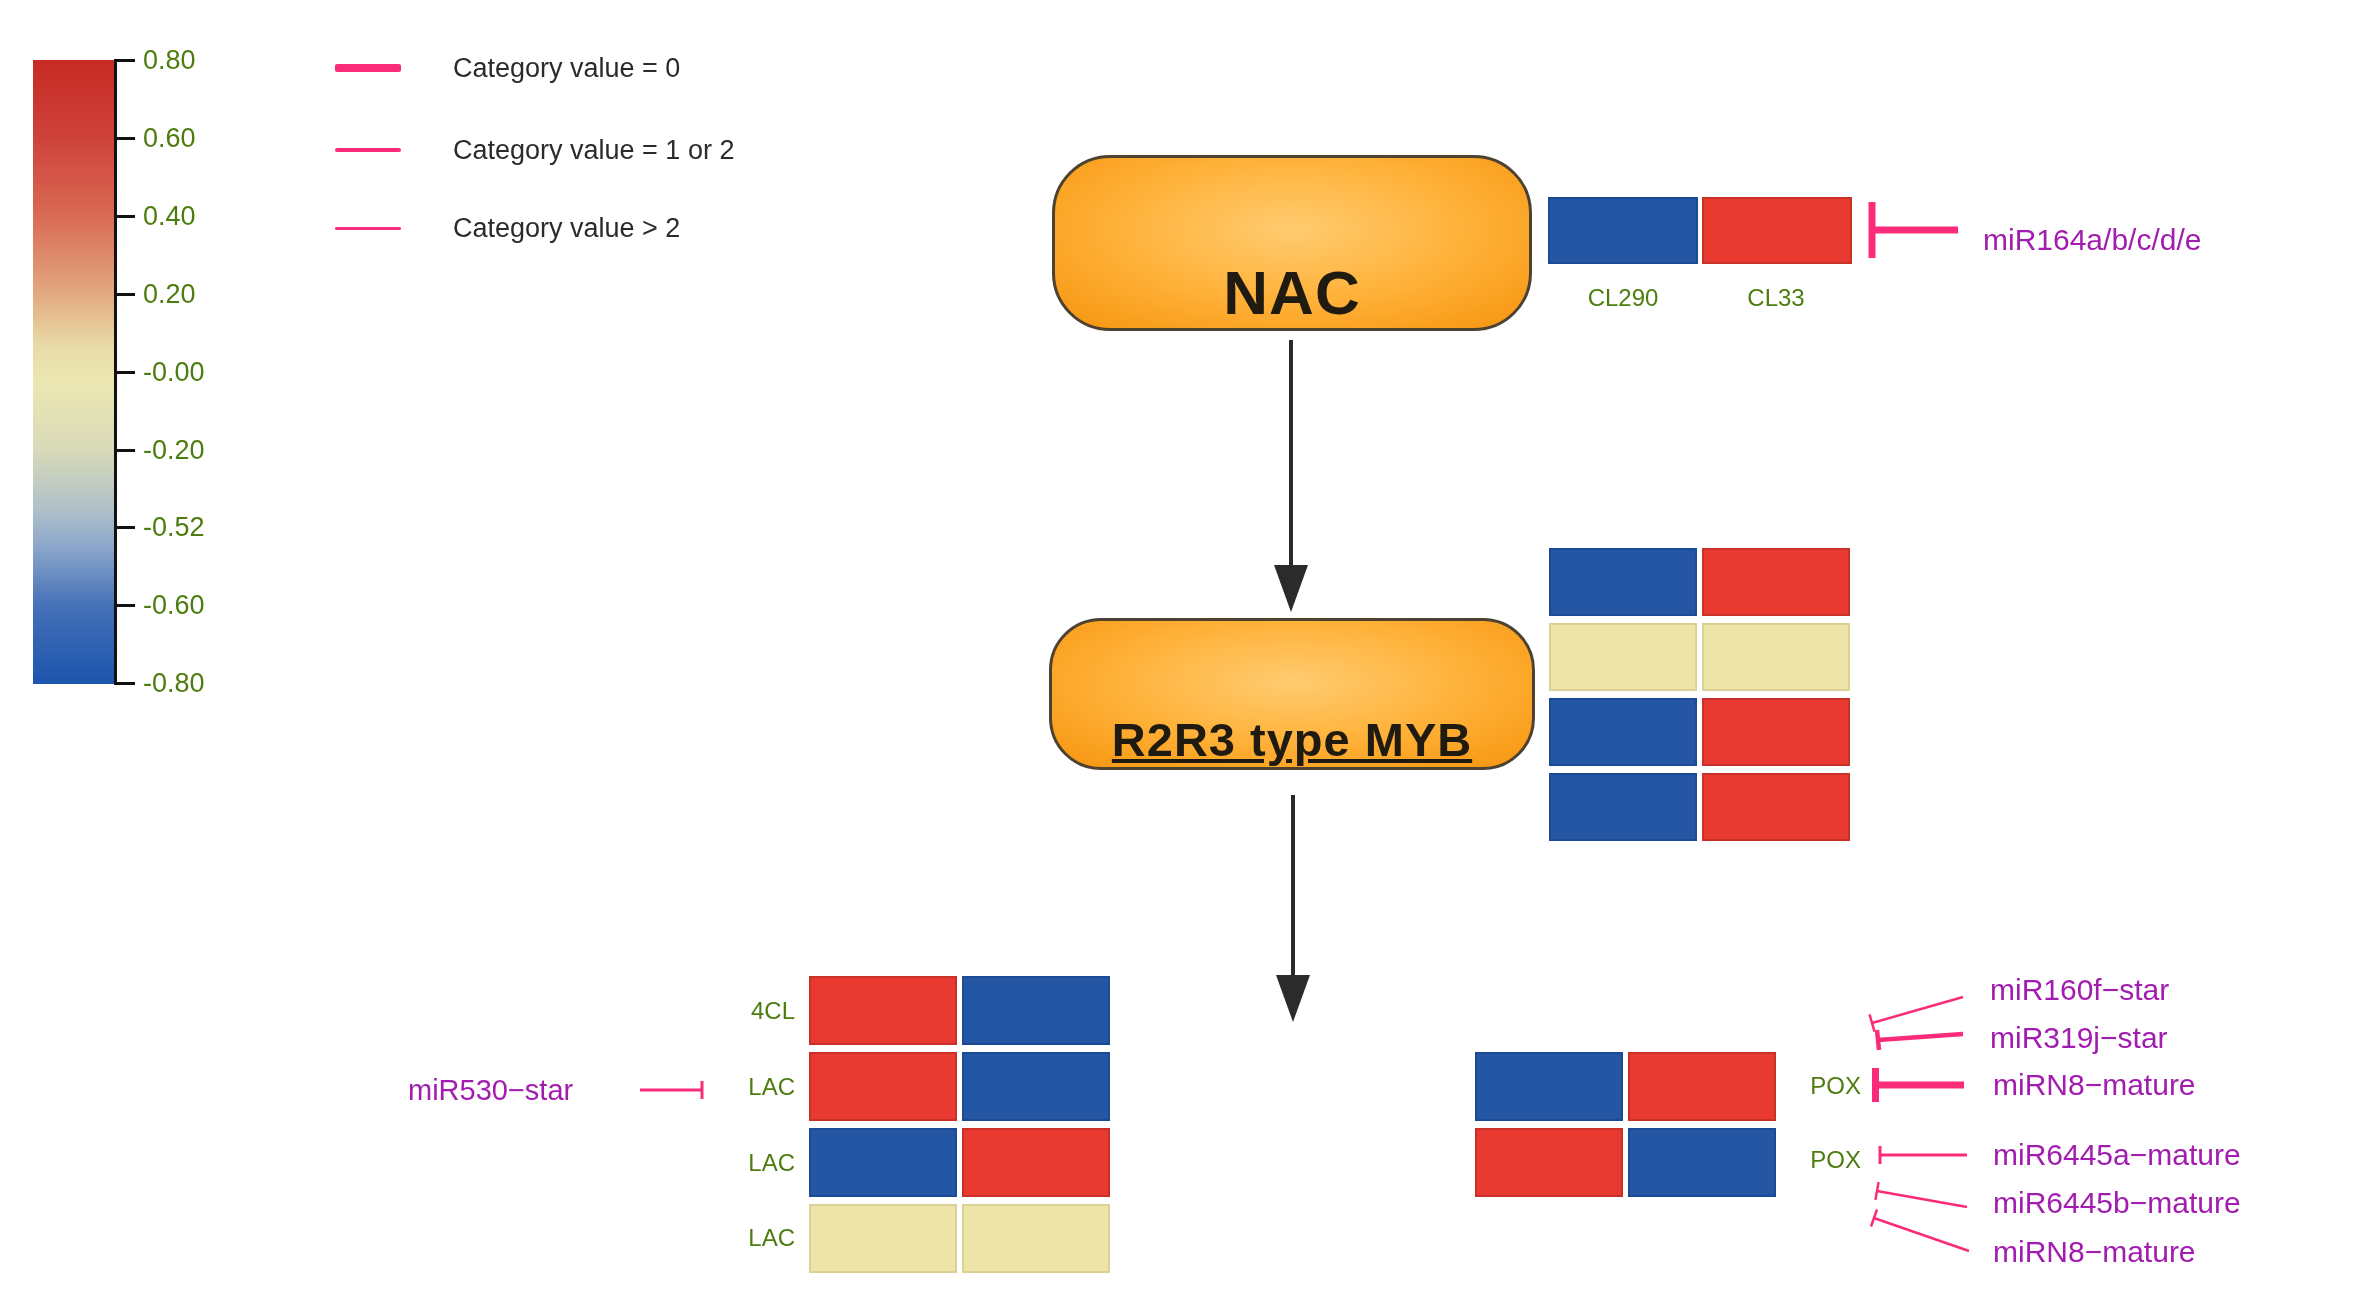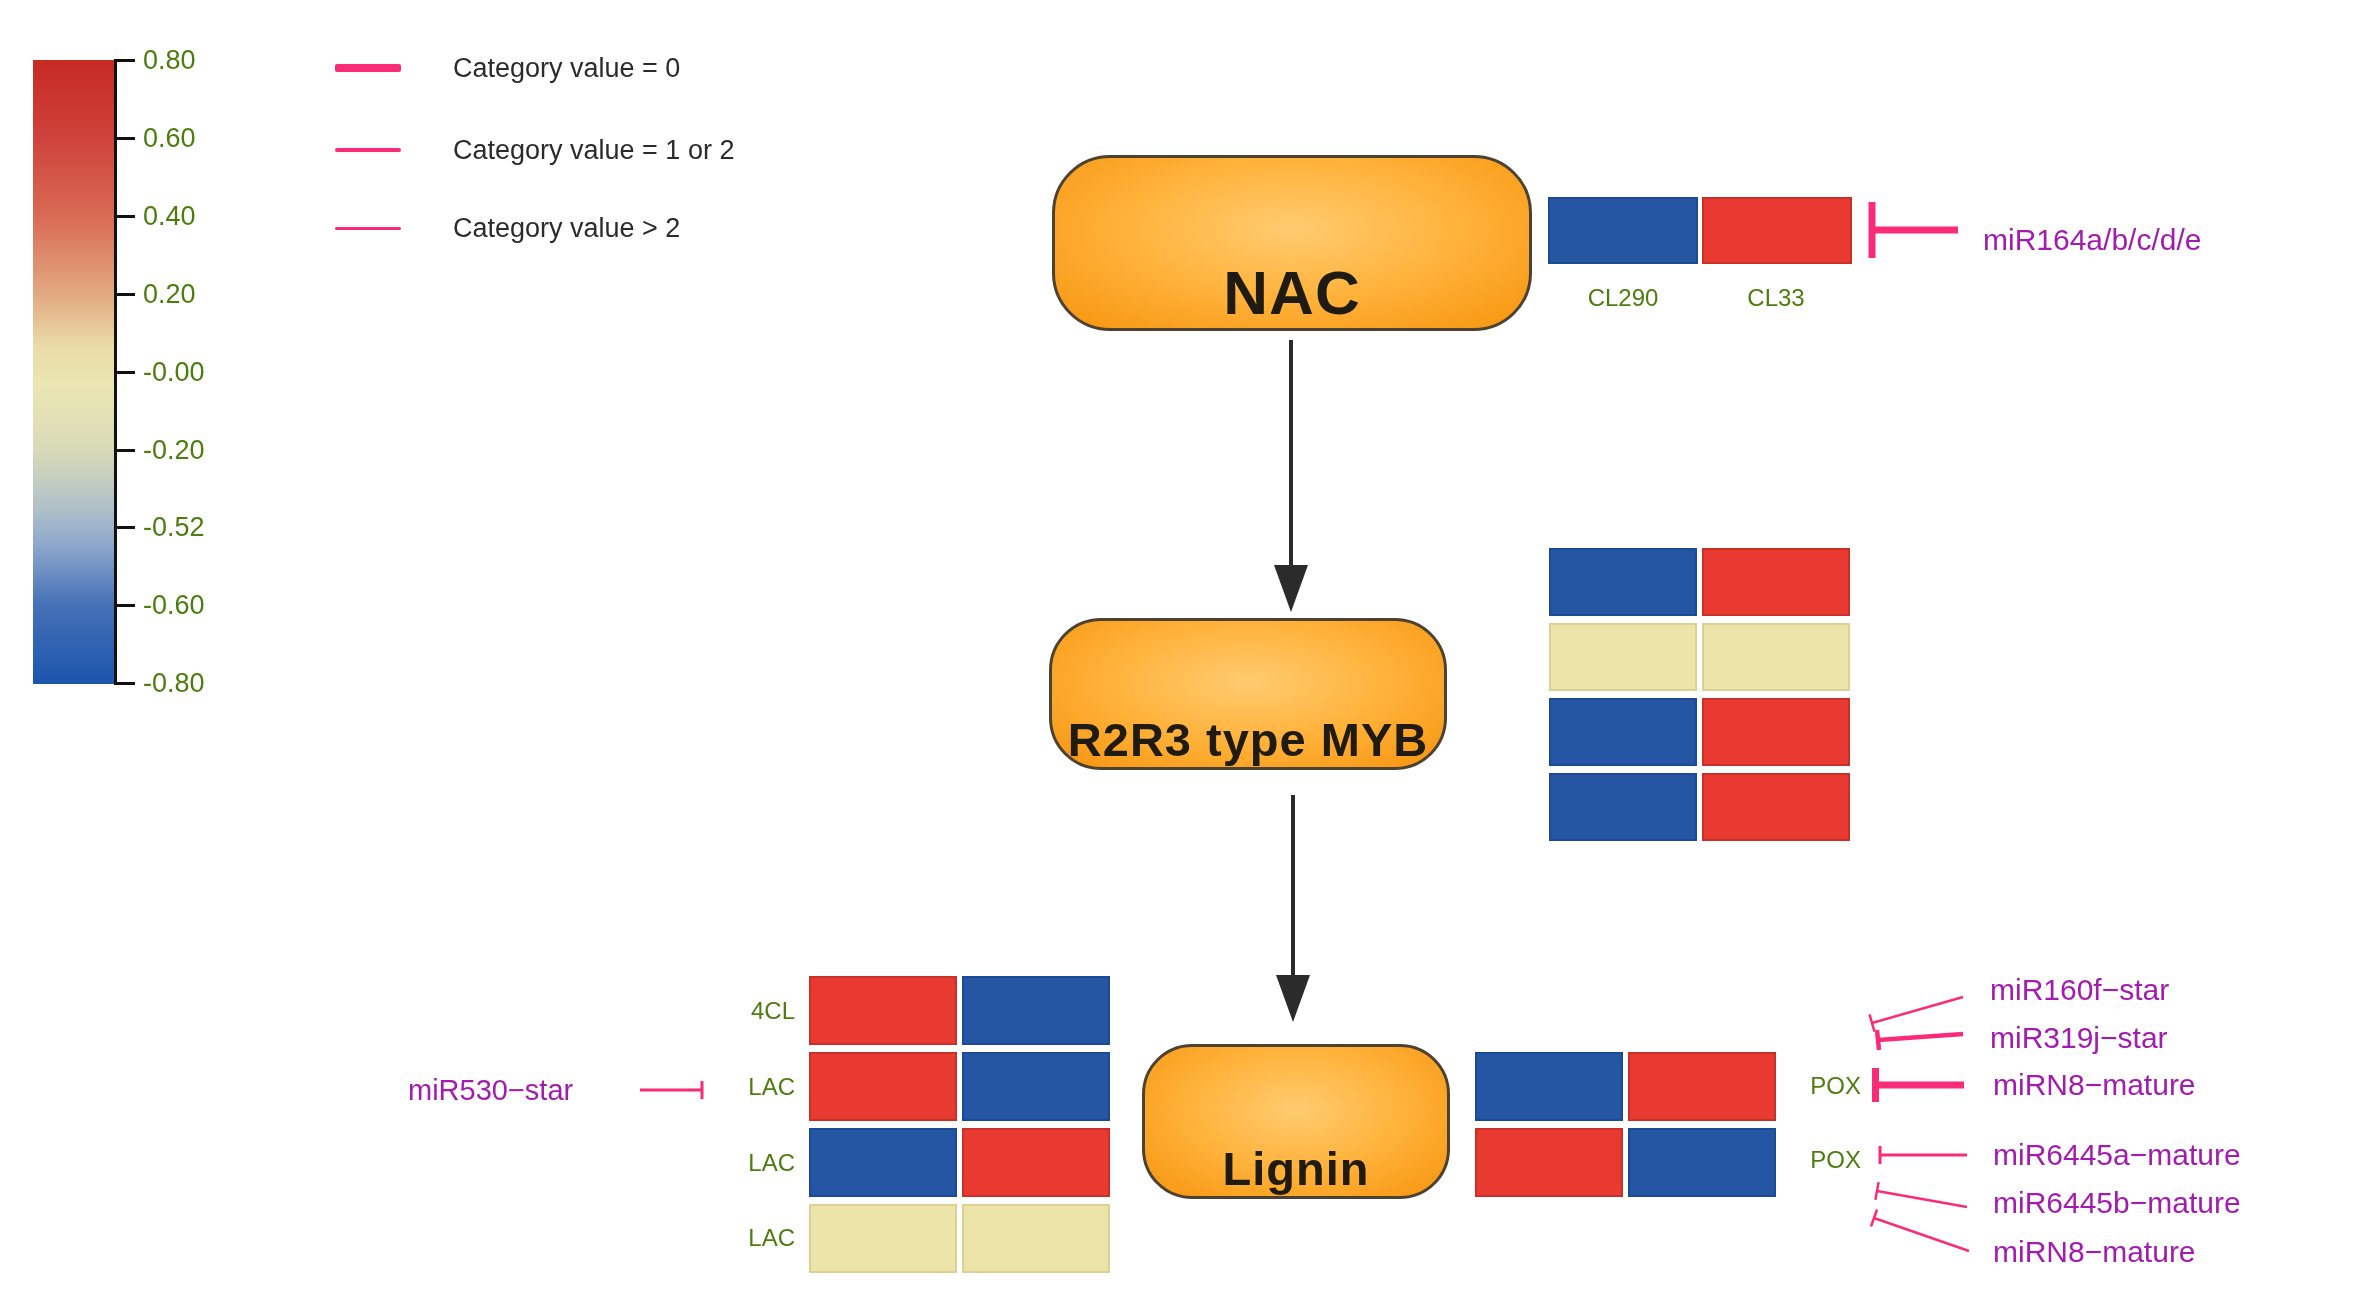--- a/index.html
+++ b/index.html
@@ -80,27 +80,24 @@
     <div class="legend-line" style="top:227px;height:3px;"></div>
     <div class="legend-label" style="top:52px;">Category value = 0</div>
     <div class="legend-label" style="top:134px;">Category value = 1 or 2</div>
     <div class="legend-label" style="top:212px;">Category value &gt; 2</div>
   </div>
 
   <div class="node" style="left:1052px;top:155px;width:480px;height:176px;border-radius:58px;font-size:62px;">
     <span>NAC</span>
   </div>
 
-  <div class="node" style="left:1049px;top:618px;width:398px;height:152px;border-radius:52px;font-size:47px;">
+  <div class="node" style="left:1049px;top:618px;width:486px;height:152px;border-radius:52px;font-size:47px;text-decoration:underline;">
     <span>R2R3 type MYB</span>
   </div>
 
-  <div class="node" style="left:1142px;top:1044px;width:308px;height:155px;border-radius:50px;font-size:47px;">
-    <span>Lignin</span>
-  </div>
 
   <div class="heatmap"></div>
   <div class="heatmap"></div>
   <div class="heatmap"></div>
   <div class="heatmap"></div>
 
   <div class="hm-rowlabel center-align" style="left:1563px;top:282px;width:120px;">CL290</div>
   <div class="hm-rowlabel center-align" style="left:1716px;top:282px;width:120px;">CL33</div>
 
   <div class="hm-rowlabel right-align" style="left:695px;top:995px;width:100px;">4CL</div>

